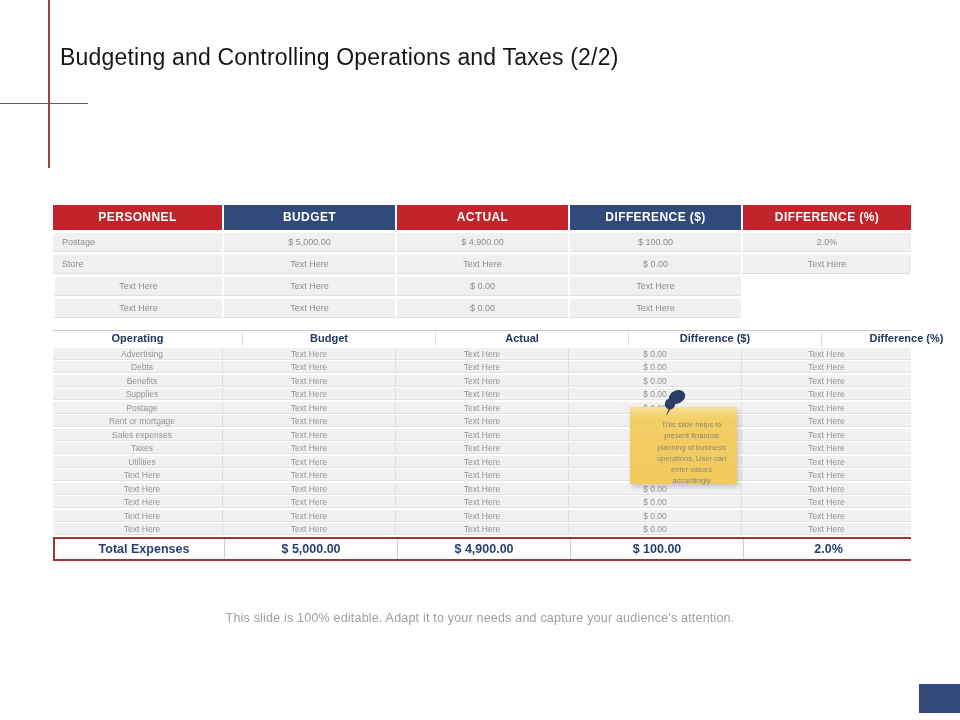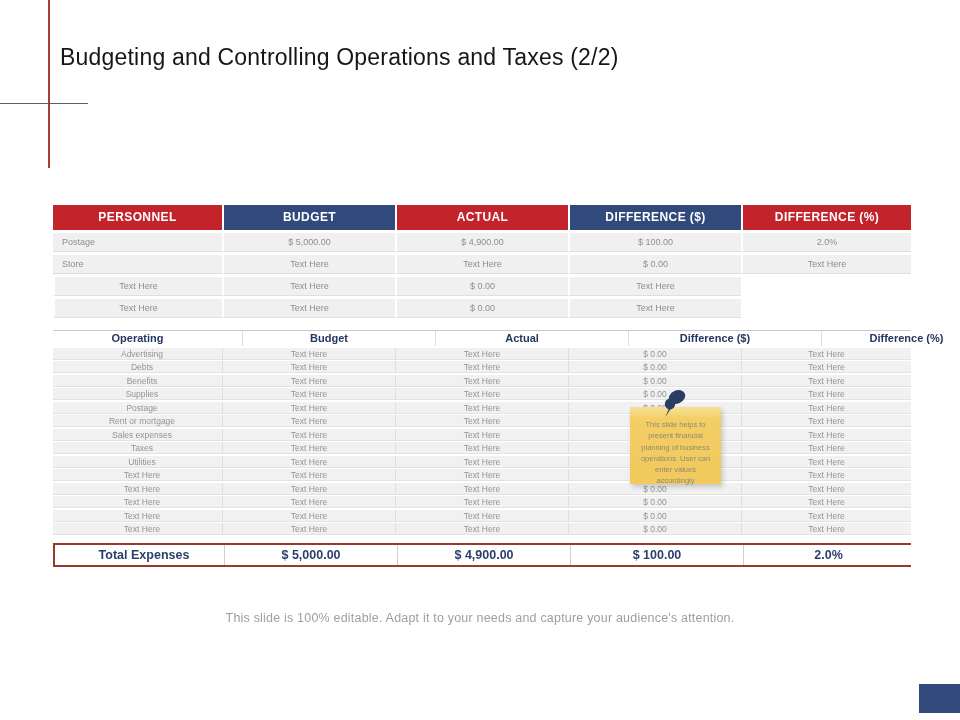--- a/index.html
+++ b/index.html
@@ -26,29 +26,30 @@
   .t1 .cell{height:19px;line-height:19px;background:#F0F0F0;border-bottom:1px solid #DFDFDF;color:#8E8E8E;font-size:9px;text-align:center;}
   .wsep{border-left:2px solid #ffffff;}
   .cell.lab{text-align:left;padding-left:9px;}
   
   .t2{position:absolute;left:53px;top:330px;width:858px;}
   .t2 .hrow{border-top:1px solid #C9C9C9;gap:20px;}
   .t2 .hcell{height:15px;line-height:15px;background:#fff;text-align:center;color:#24375F;font-weight:700;font-size:11px;}
   .t2 .row{margin-top:1.5px;}
   .t2 .cell{height:12px;line-height:12px;background:#F1F1F1;border-bottom:1px solid #E2E2E2;color:#949494;font-size:8.5px;text-align:center;}
   .vsep{border-left:1px solid #DEDEDE;}
-  .total{margin-top:8px;border:2px solid #9C372E;background:#fff;}
+  .total{margin-top:2px;border:2px solid #9C372E;background:#fff;}
   .total .cell{height:20px;line-height:20px;background:#fff;border-bottom:none;color:#2B3F6C;font-weight:700;font-size:12.5px;text-align:center;}
   .total .cell.lab{padding-left:9px;}
   .total .vsep{border-left:1px solid #CFCFCF;}
   
   .note{
     position:absolute;left:630px;top:407px;width:91px;height:77px;z-index:5;
     background:linear-gradient(180deg,#F6DF95 0%,#F3CE66 16%,#F1C95C 100%);
     box-shadow:2px 3px 5px rgba(0,0,0,0.18);
+    padding-left:16px;
   }
   .note-text{
     padding:12px 6px 4px 6px;text-align:center;
     font-size:7.5px;line-height:1.5;color:#8F8A74;white-space:normal;
   }
   .pin{position:absolute;left:660px;top:388px;width:28px;height:32px;z-index:6;}
   
   .caption{position:absolute;left:0;top:611px;width:960px;margin:0;text-align:center;font-size:12.5px;letter-spacing:.2px;color:#9E9E9E;}
   .corner{position:absolute;left:919px;top:684px;width:41px;height:29px;background:#32497B;}
 </style>

